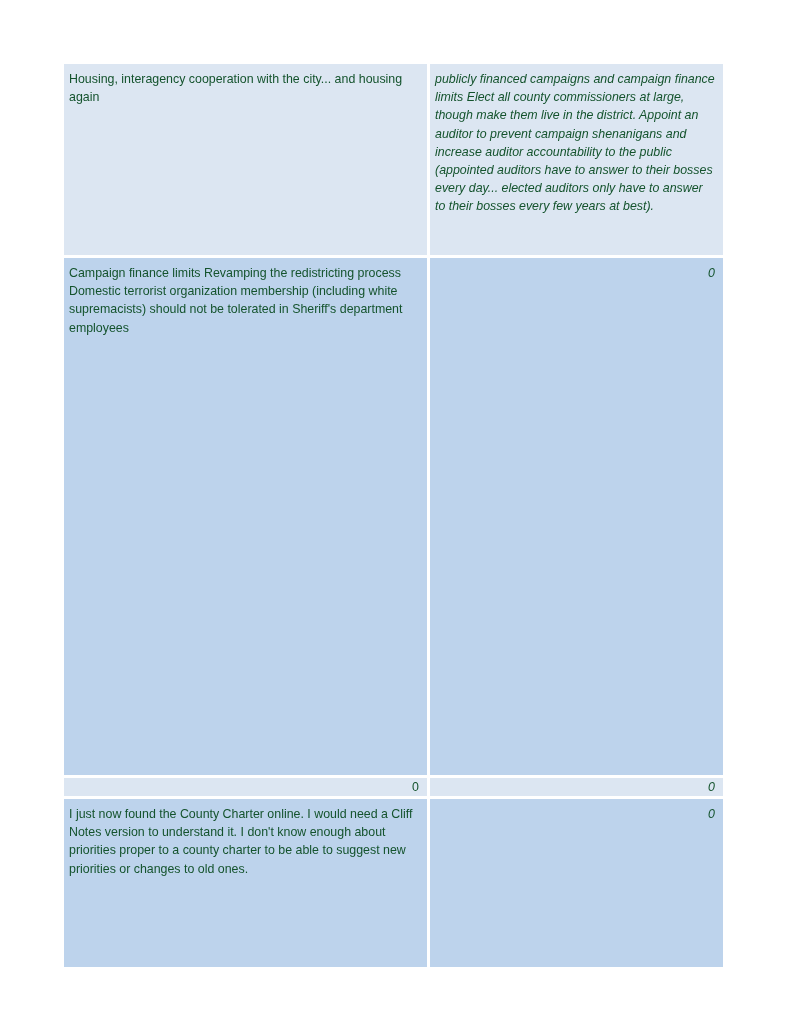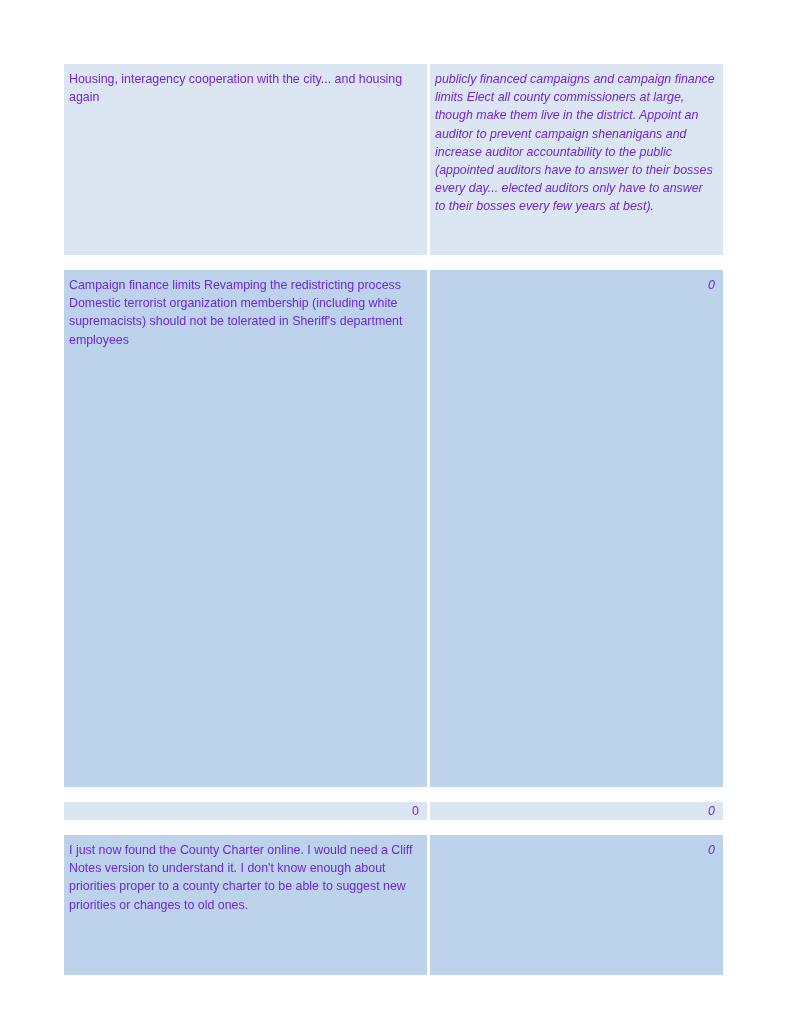--- a/index.html
+++ b/index.html
@@ -25,27 +25,27 @@
     left: 64px;
     top: 64px;
     width: 659px;
   }
   .row {
     display: flex;
     width: 100%;
     align-items: stretch;
   }
   .row + .row {
-    margin-top: 15px;
+    margin-top: 3px;
   }
   .cell {
     box-sizing: border-box;
     font-size: 12.4px;
     line-height: 18.2px;
-    color: #6d28d9;
+    color: #14532d;
     padding: 6px 8px 6px 5px;
     overflow: hidden;
     word-wrap: break-word;
   }
   .cell-left {
     width: 363px;
     flex: 0 0 363px;
   }
   .gutter {
     width: 3px;
@@ -62,21 +62,21 @@
   .num {
     text-align: right;
     white-space: nowrap;
   }
   .txt { text-align: left; }
 
   
   .r1 .cell { height: 191px; }
   .r2 .cell { height: 517px; }
   .r3 .cell { height: 18px; padding-top: 0px; padding-bottom: 0px; line-height: 18px; }
-  .r4 .cell { height: 140px; }
+  .r4 .cell { height: 168px; }
 </style>
 </head>
 <body>
 
 <div class="page">
 
   <div class="sheet">
 
     <div class="row r1">
       <div class="cell cell-left txt shade-light">Housing, interagency cooperation with the city...  and housing again</div>

